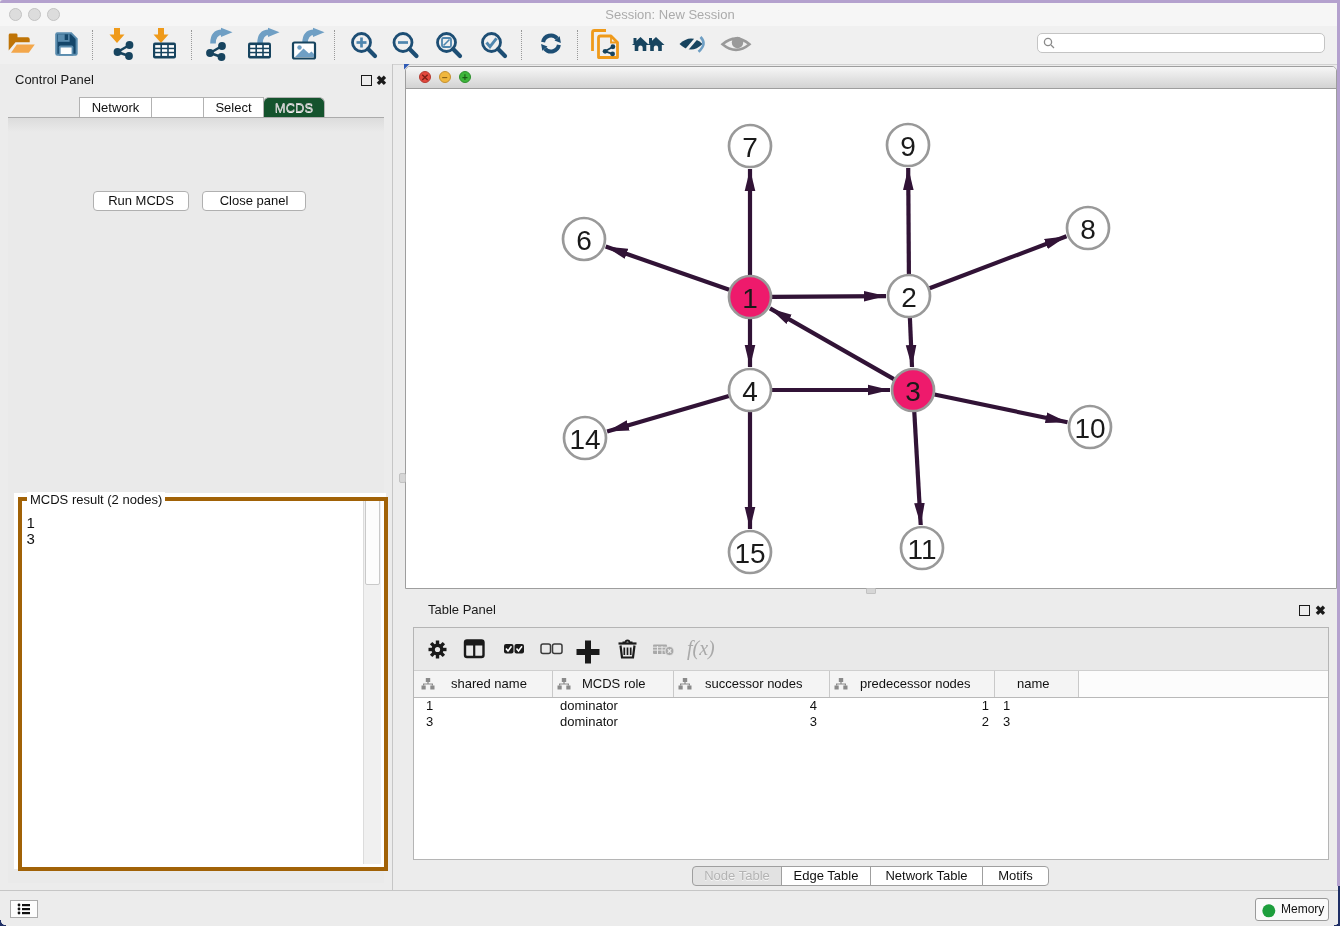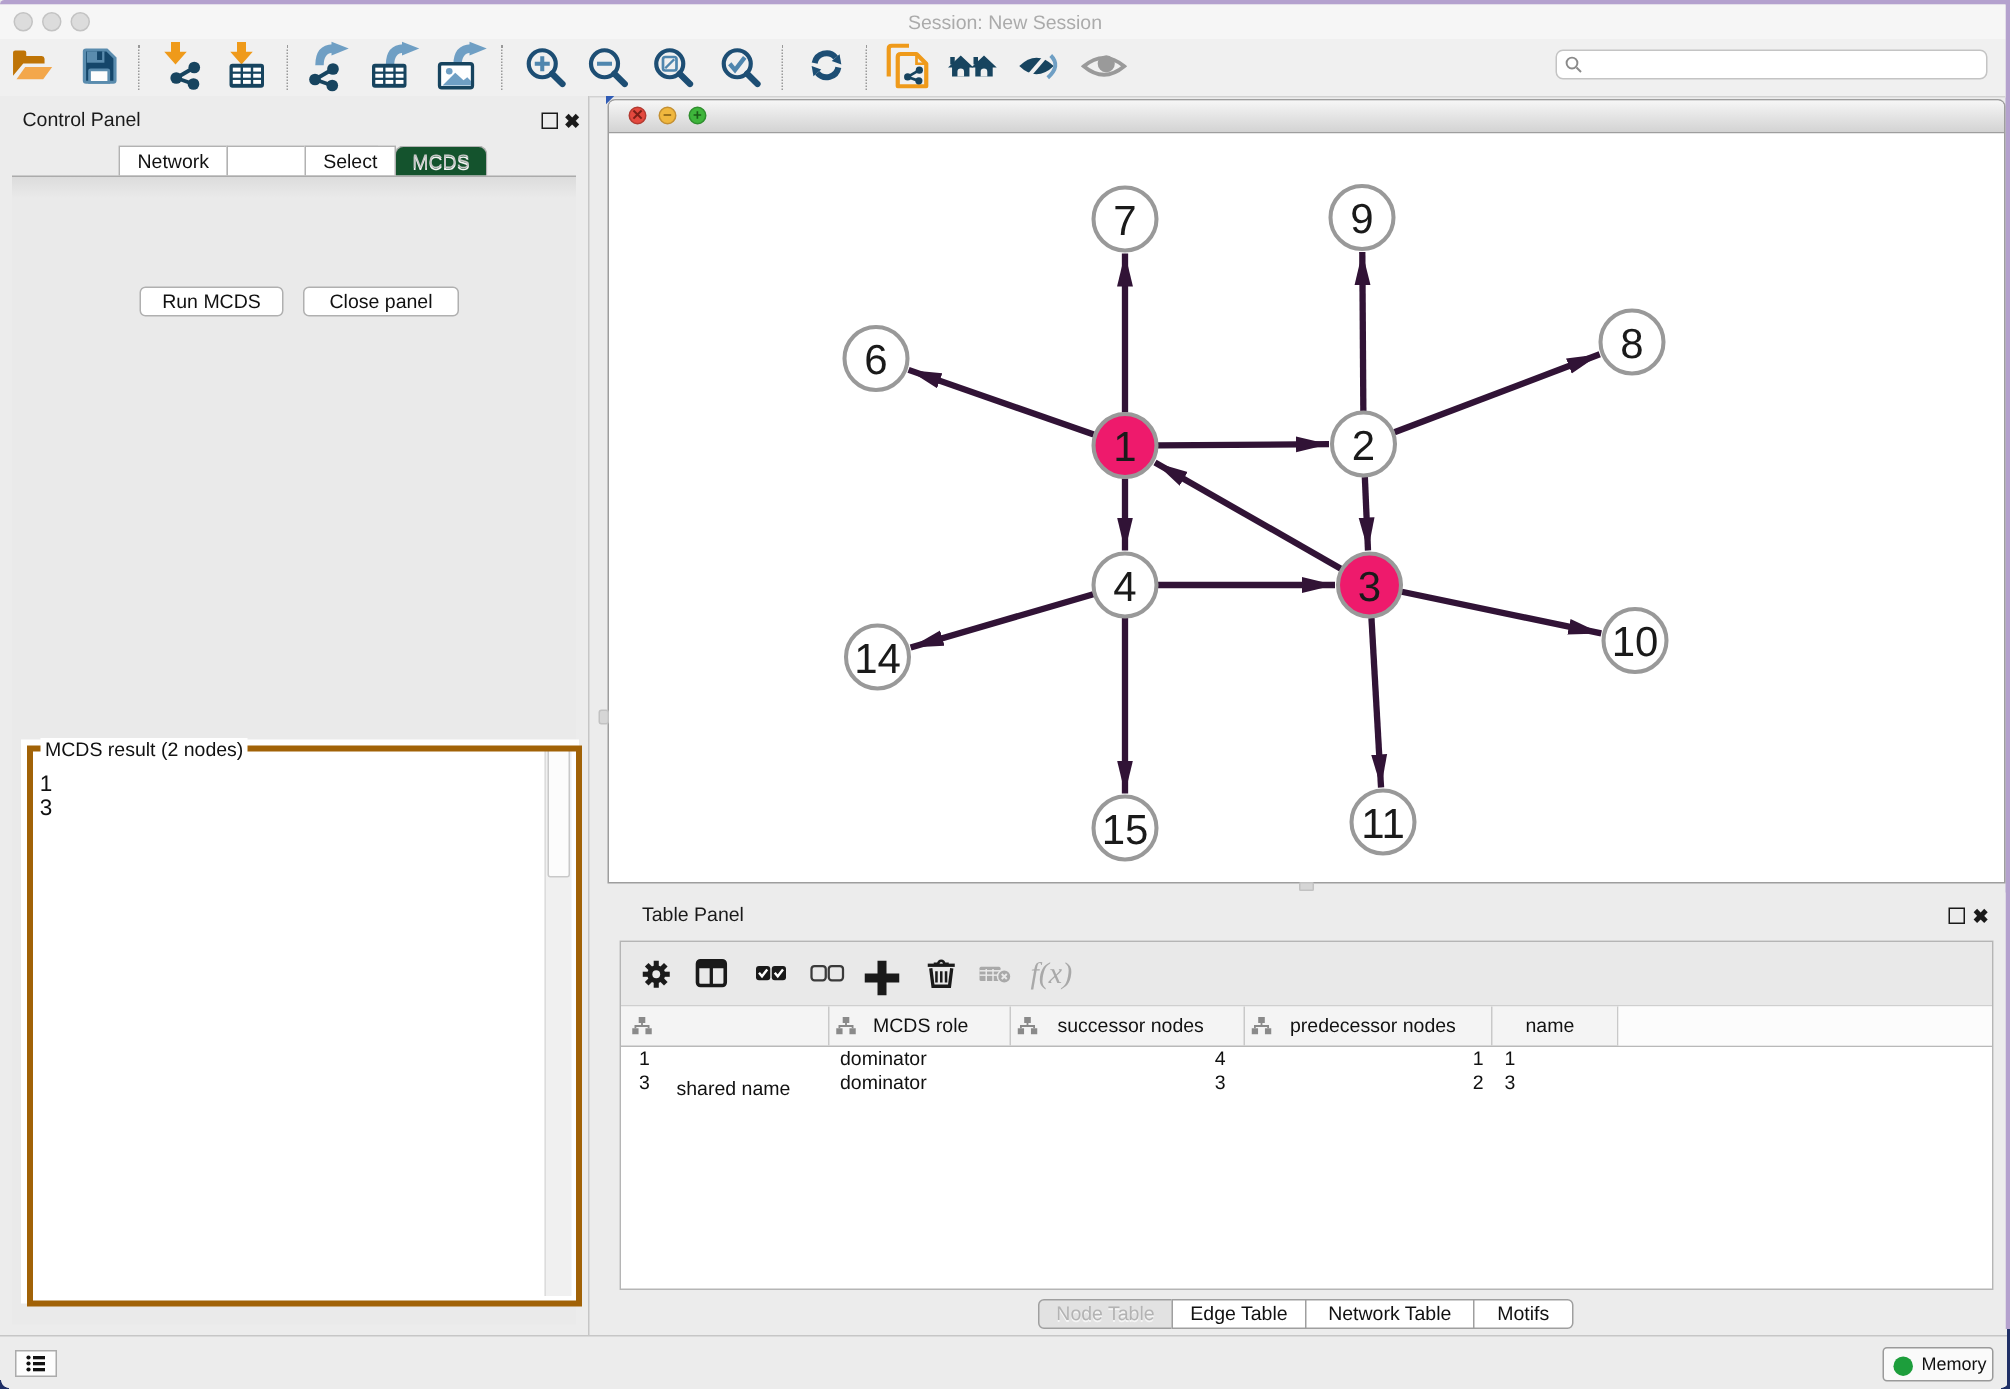--- a/index.html
+++ b/index.html
@@ -337,21 +337,21 @@
           <rect x="0.5" y="7.5" width="4.2" height="4" fill="#8a8a8a"></rect>
           <rect x="9.3" y="7.5" width="4.2" height="4" fill="#8a8a8a"></rect>
           <path d="M7,4 V6 M2.6,7.5 V6 H11.4 V7.5" fill="none" stroke="#8a8a8a" stroke-width="1.2"></path>
         </svg>
         <svg style="position:absolute;left:420px;top:7px;" width="14" height="12" viewBox="0 0 14 12">
           <rect x="4.8" y="0" width="4.4" height="4" fill="#8a8a8a"></rect>
           <rect x="0.5" y="7.5" width="4.2" height="4" fill="#8a8a8a"></rect>
           <rect x="9.3" y="7.5" width="4.2" height="4" fill="#8a8a8a"></rect>
           <path d="M7,4 V6 M2.6,7.5 V6 H11.4 V7.5" fill="none" stroke="#8a8a8a" stroke-width="1.2"></path>
         </svg>
-        <div class="hlabel" style="left:37px;margin-top:42px;">shared name</div>
+        <div class="hlabel" style="left:37px;">shared name</div>
       <div class="hlabel" style="left:168px;">MCDS role</div>
       <div class="hlabel" style="left:291px;">successor nodes</div>
       <div class="hlabel" style="left:446px;">predecessor nodes</div>
       <div class="hlabel" style="left:603px;">name</div>
     </div>
     <div class="cell" style="left:12px;top:70px;">1</div>
     <div class="cell" style="left:146px;top:70px;">dominator</div>
     <div class="cell" style="left:391px;top:70px;width:12px;text-align:right;">4</div>
     <div class="cell" style="left:563px;top:70px;width:12px;text-align:right;">1</div>
     <div class="cell" style="left:589px;top:70px;">1</div>

